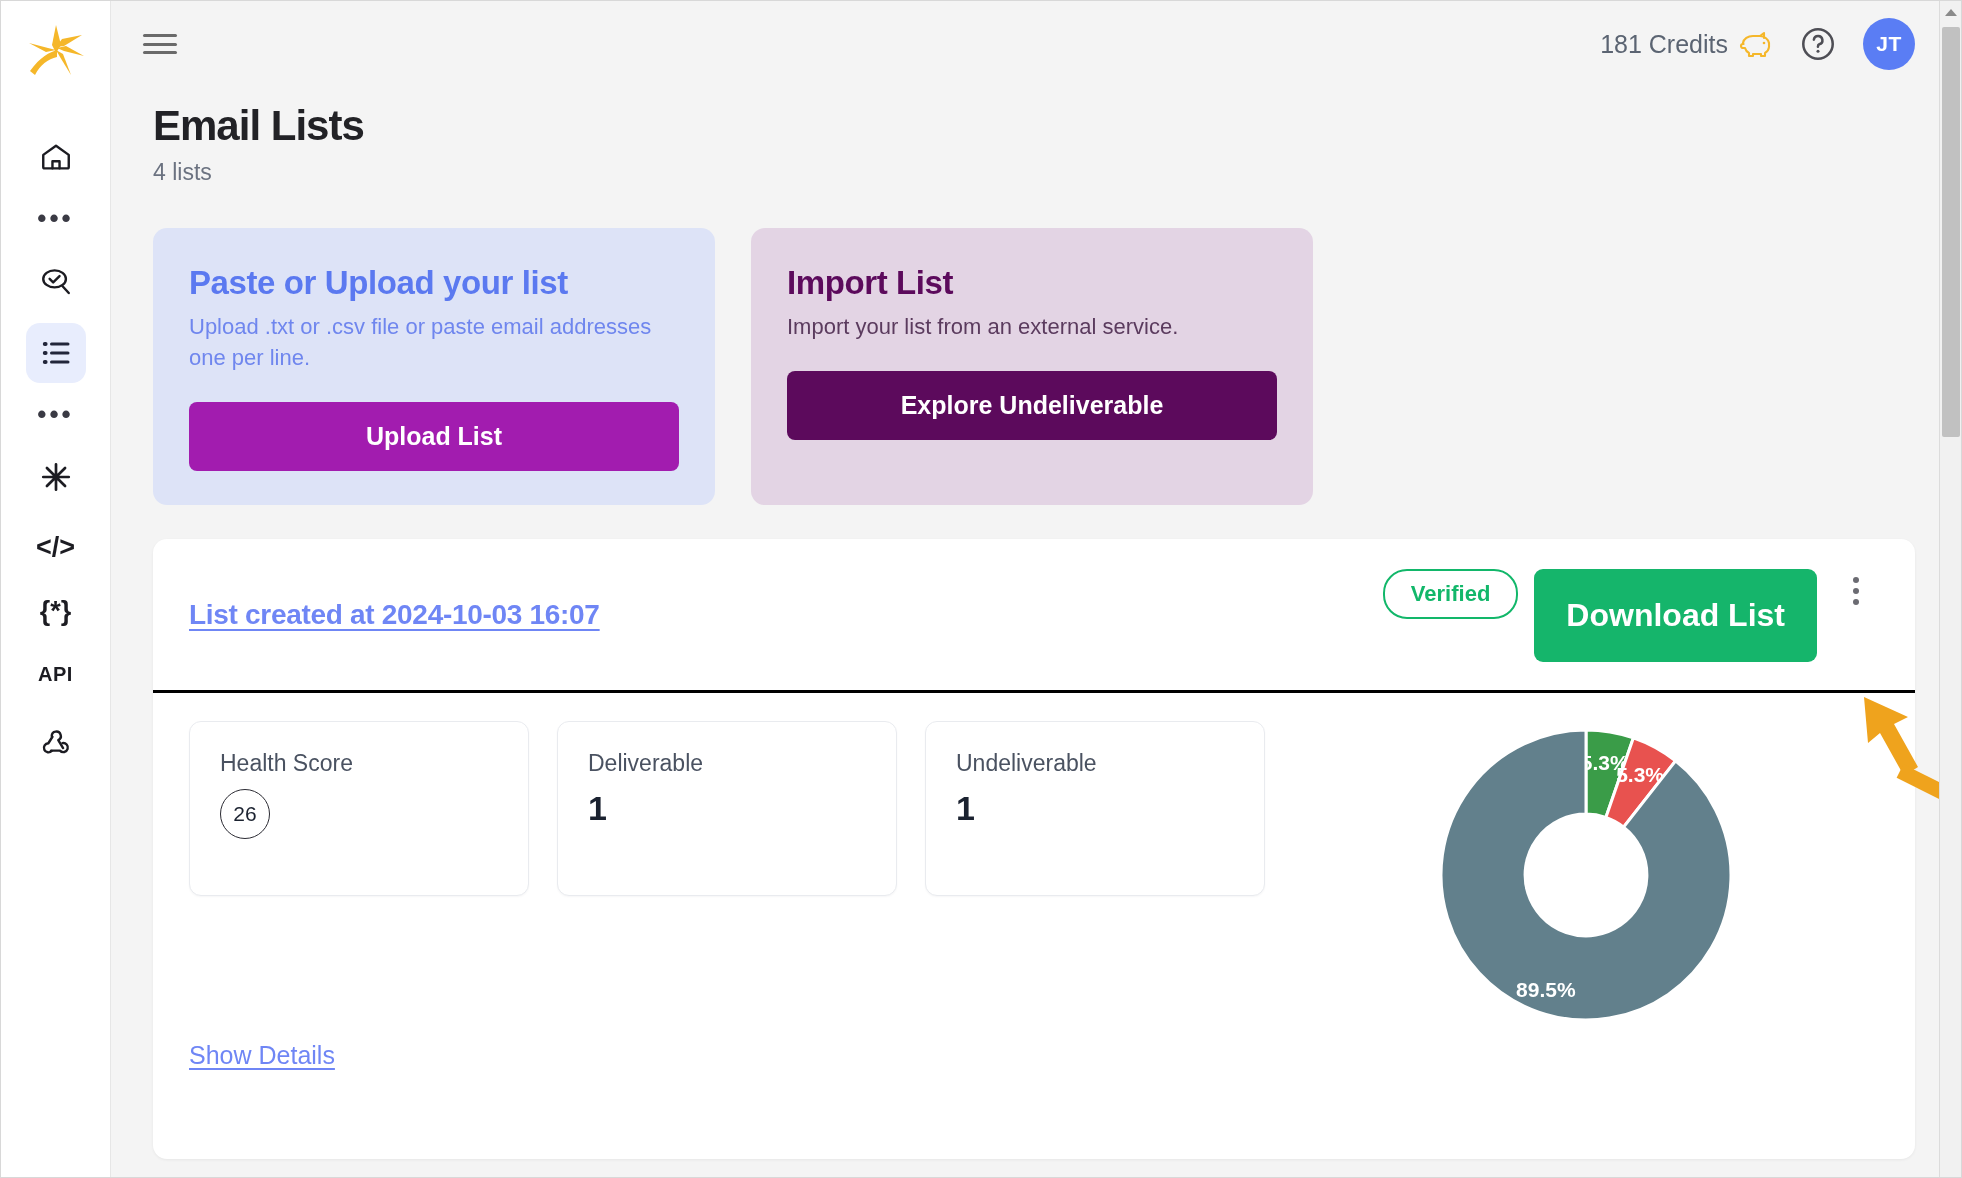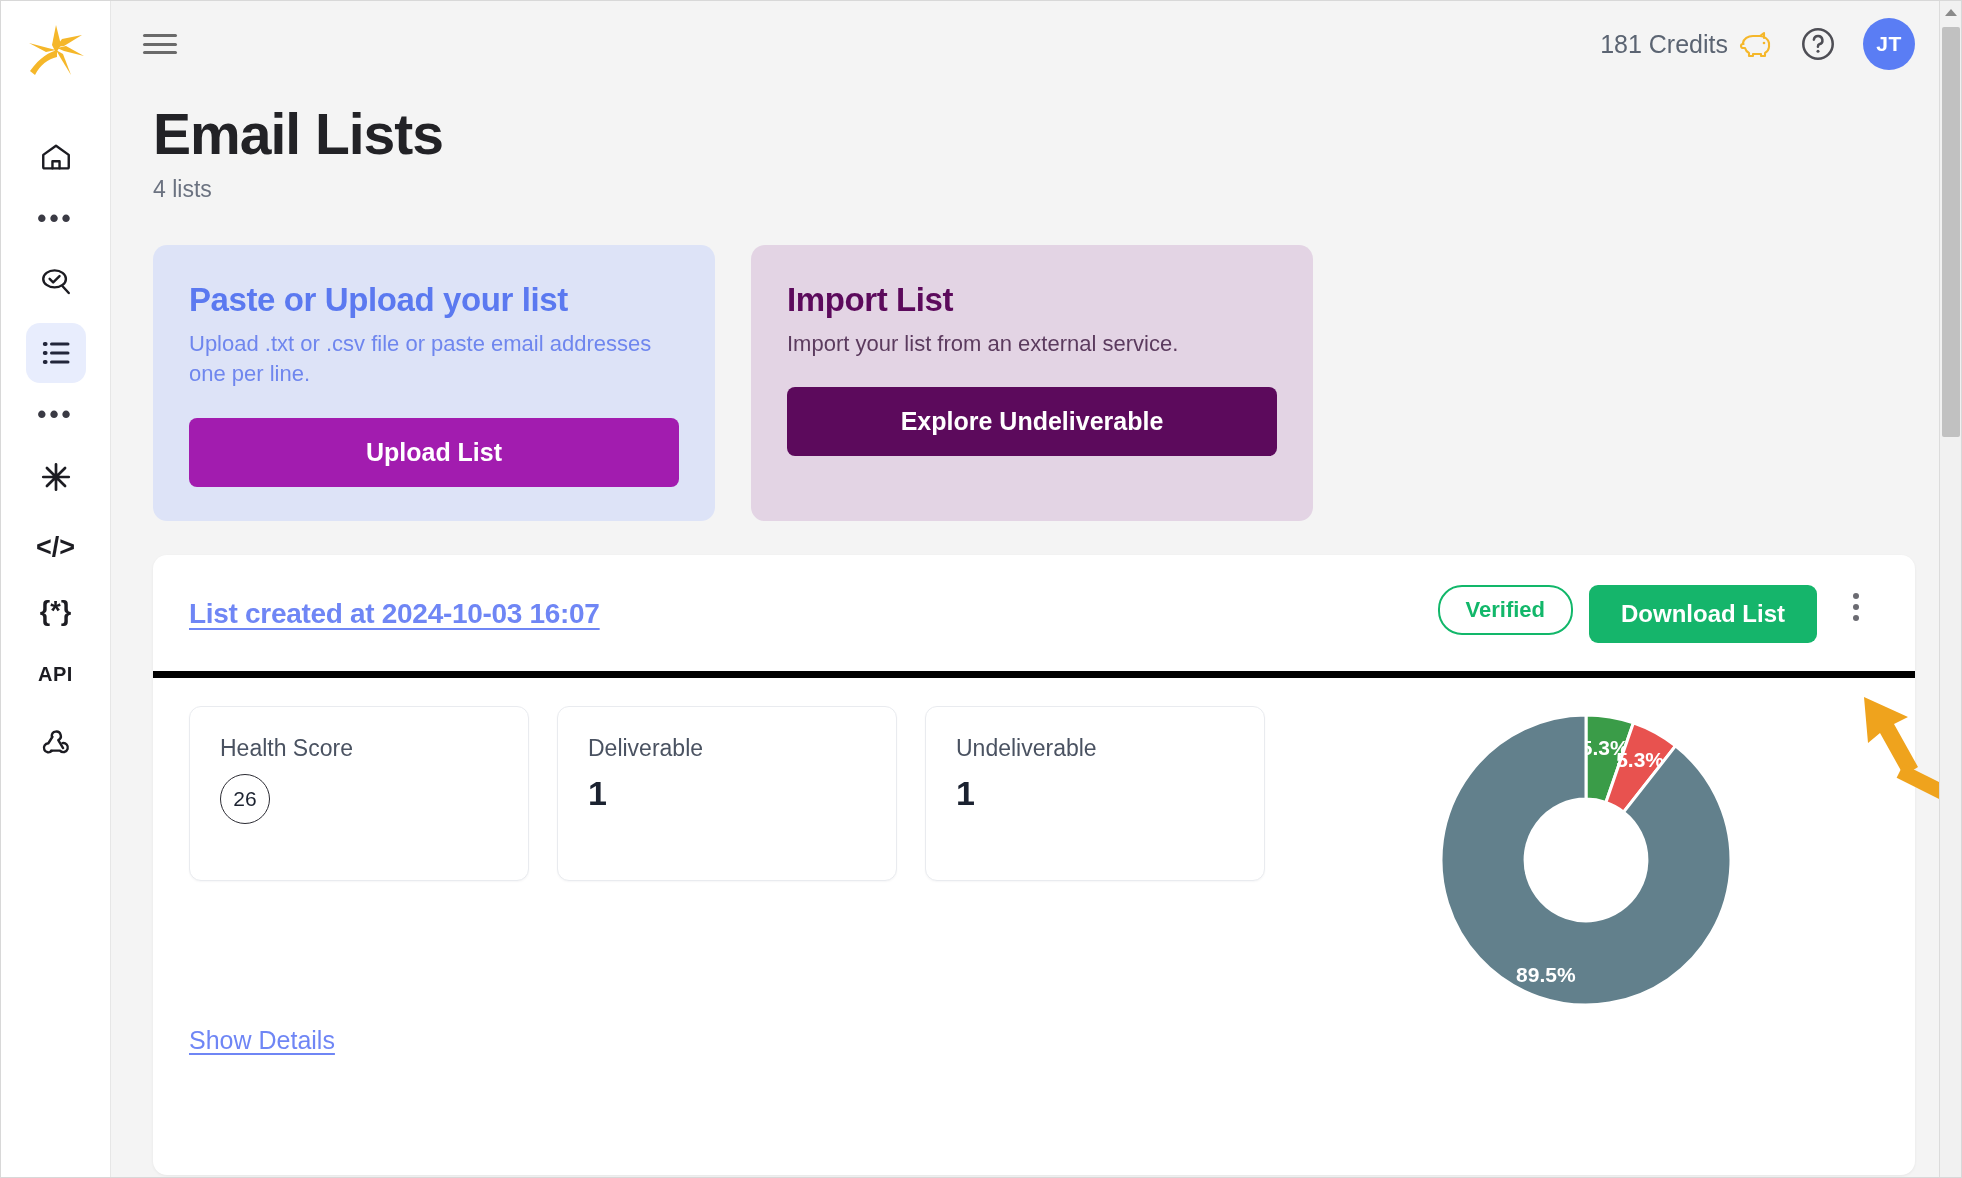--- a/index.html
+++ b/index.html
@@ -94,21 +94,21 @@
     width: 52px; height: 52px; border-radius: 50%;
     background: #5a7df4;
     color: #fff; font-size: 21px; font-weight: 600;
     display: flex; align-items: center; justify-content: center;
     letter-spacing: 0.5px; cursor: pointer;
   }
 
   .content { padding: 0 46px 0 42px; }
 
   .page-title {
-    font-size: 57px; font-weight: 600; color: #222226;
+    font-size: 42px; font-weight: 600; color: #222226;
     letter-spacing: -1px; line-height: 1.1;
     margin-top: 16px;
   }
   .page-subtitle {
     font-size: 23px; color: #6b7280; margin-top: 10px;
   }
 
   
   .action-cards {
     display: flex; gap: 36px;
@@ -147,41 +147,41 @@
     background: #ffffff;
     border-radius: 14px;
     margin-top: 34px;
     box-shadow: 0 1px 3px rgba(0,0,0,0.06);
     height: 620px;
     overflow: hidden;
   }
   .list-head {
     display: flex; align-items: center;
     padding: 30px 42px 28px 36px;
-    border-bottom: 7px solid #000000;
+    border-bottom: 3px solid #000000;
   }
   .list-link {
     font-size: 28px; color: #6f86f5; font-weight: 600;
     text-decoration: underline; text-underline-offset: 5px;
     cursor: pointer; letter-spacing: -0.3px;
   }
   .list-head-right {
     margin-left: auto; display: flex; align-items: flex-start; gap: 16px;
   }
   .badge-verified {
     border: 2px solid #12b76a; color: #12b76a;
     border-radius: 24px; padding: 10px 26px;
     font-size: 22px; font-weight: 600;
     background: #fff; cursor: pointer;
   }
   .btn-download {
     background: #15b56b; color: #fff;
     border: none; border-radius: 9px;
-    padding: 15px 32px;
-    font-size: 24px; font-weight: 700;
+    padding: 28px 32px;
+    font-size: 32px; font-weight: 700;
     cursor: pointer; font-family: inherit;
   }
   .kebab {
     width: 34px; height: 44px;
     display: flex; flex-direction: column; align-items: center;
     justify-content: center; gap: 5px; cursor: pointer;
     margin-left: 6px;
   }
   .kebab i { width: 6px; height: 6px; border-radius: 50%; background: #6b6b72; display:block; }
 

